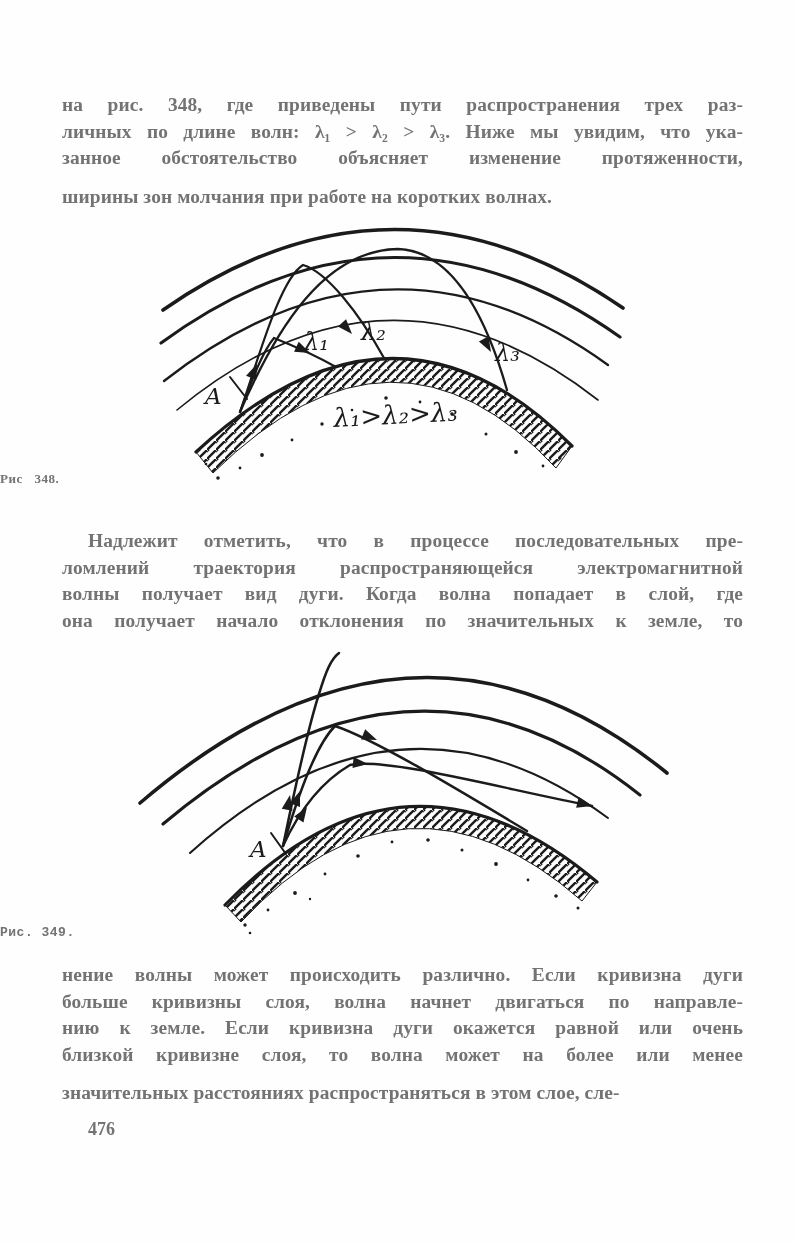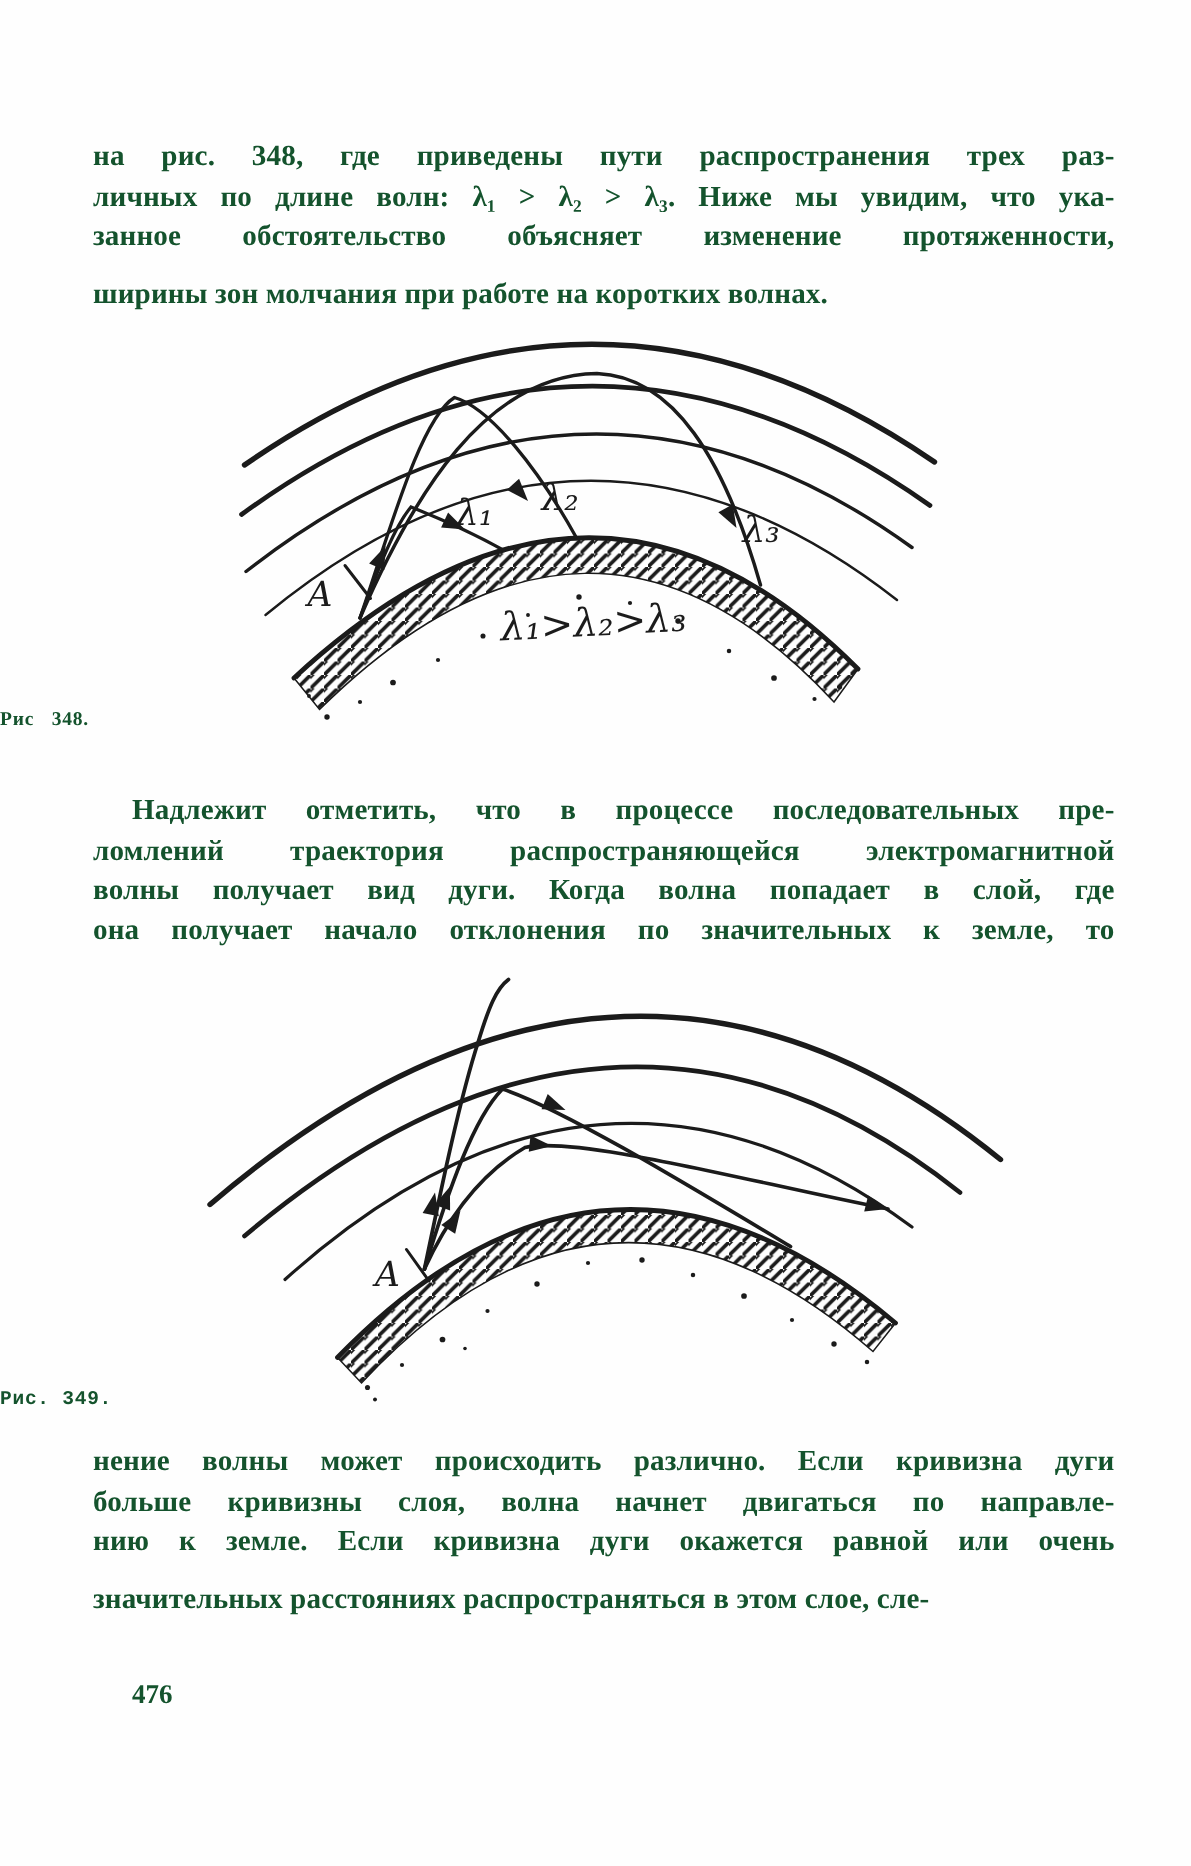--- a/index.html
+++ b/index.html
@@ -1,18 +1,18 @@
 <!DOCTYPE html>
 <html><head>
 <meta charset="utf-8">
 <style>
   html,body{margin:0;padding:0;background:#ffffff;}
   .page{
     position:relative;width:794px;height:1244px;background:#fefefe;
-    font-family:"Liberation Serif","DejaVu Serif",serif;color:#14532d;
+    font-family:"Liberation Serif","DejaVu Serif",serif;color:#737373;
     overflow:hidden;
   }
   .para{position:absolute;left:62px;width:681px;font-weight:bold;
         font-size:19.4px;line-height:26.5px;letter-spacing:0.1px;}
   .ln{text-align:justify;text-align-last:justify;height:26.5px;overflow:hidden;}
   .ln.last{text-align:center;text-align-last:left;margin-top:12px;}
   .ln.indent{text-indent:26px;}
   .caption{position:absolute;left:0;width:794px;text-align:left;
            font-weight:bold;font-size:13px;letter-spacing:0.5px;}
   .cap348{top:471px;word-spacing:8px;}
@@ -140,18 +140,19 @@
 
     <path class="stroke" stroke-width="2" d="M 271,833 L 286,854"></path>
     <text class="ptA" x="250" y="857">A</text>
   </svg>
   <div class="caption cap349">Рис. 349.</div>
 
   <div class="para" style="top:962px">
     <div class="ln">нение волны может происходить различно. Если кривизна дуги</div>
     <div class="ln">больше кривизны слоя, волна начнет двигаться по направле-</div>
     <div class="ln">нию к земле. Если кривизна дуги окажется равной или очень</div>
+    <div class="ln">близкой кривизне слоя, то волна может на более или менее</div>
     <div class="ln last">значительных расстояниях распространяться в этом слое, сле-</div>
   </div>
 
   <div class="pagenum">476</div>
 
 </div>
 
 </body></html>

